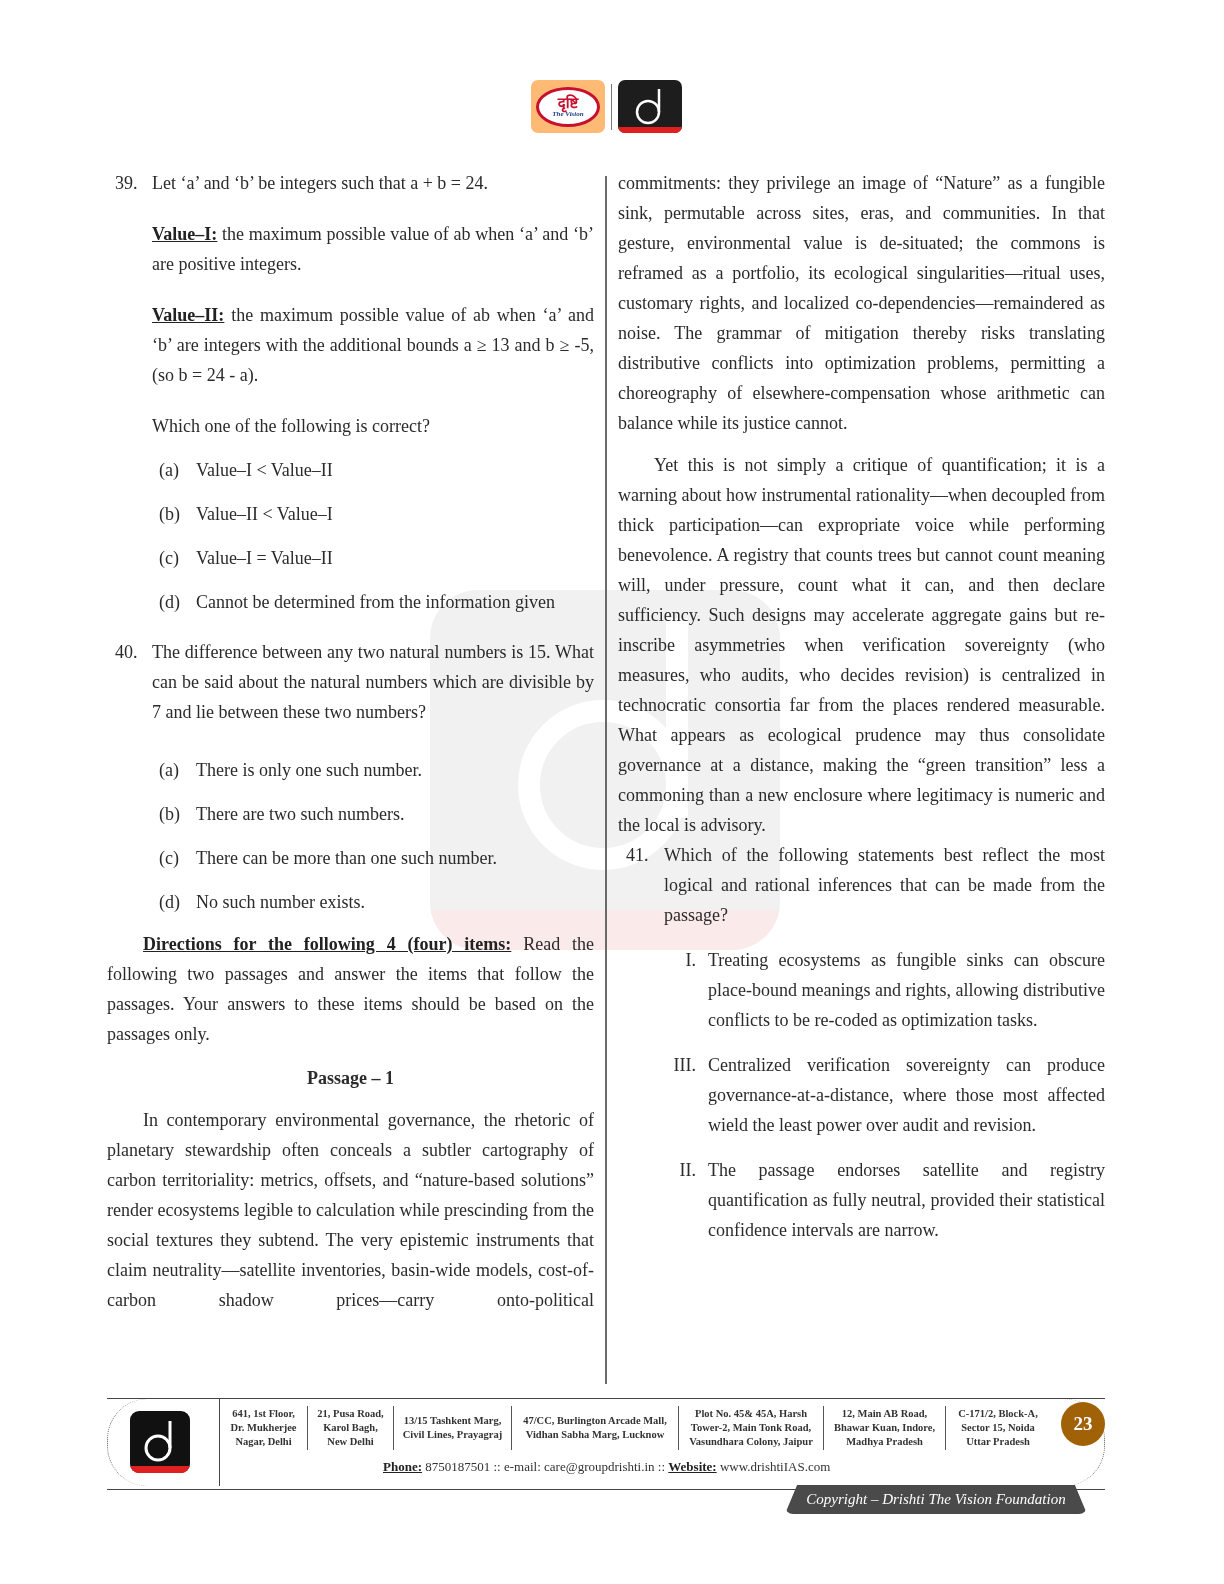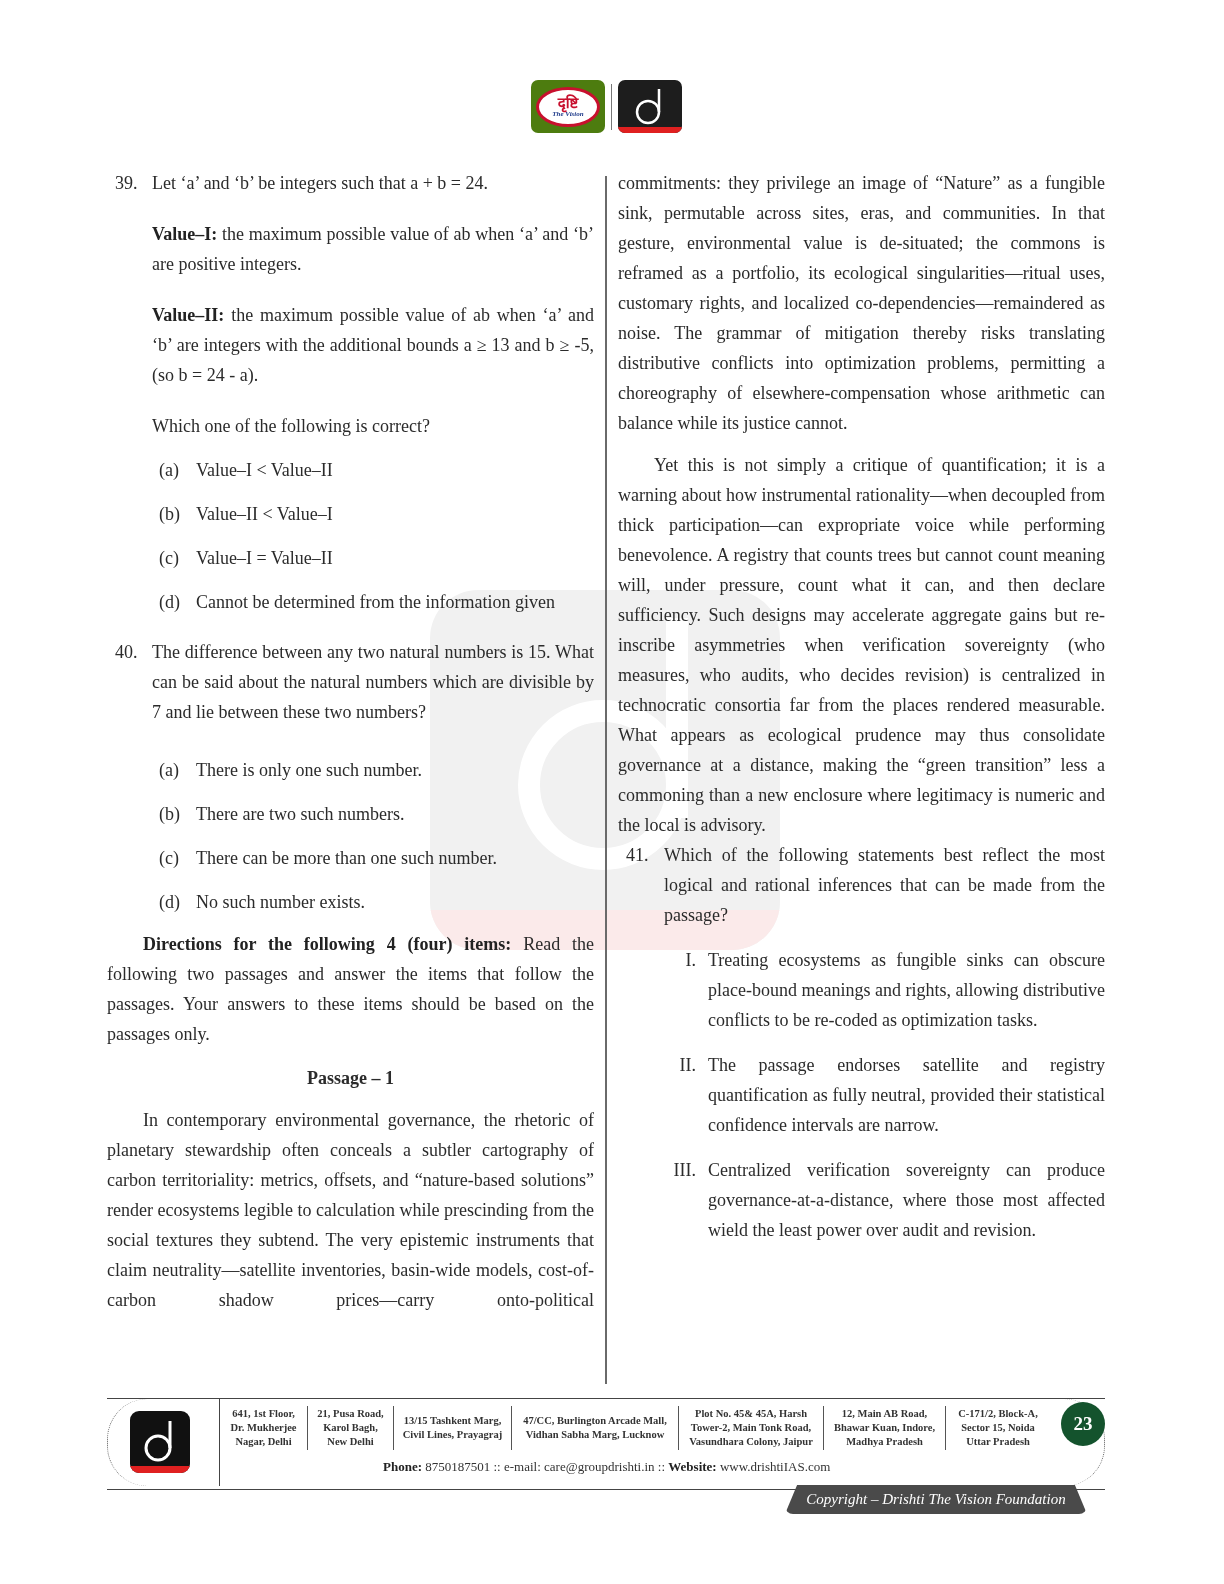--- a/index.html
+++ b/index.html
@@ -1,21 +1,21 @@
 <!DOCTYPE html>
 <html><head>
 <meta charset="utf-8">
 <style>
   * { box-sizing: border-box; margin: 0; padding: 0; }
   html, body { width: 1224px; height: 1584px; background: #ffffff; }
   body { position: relative; font-family: "Liberation Serif", "DejaVu Serif", serif; color: #2b2b2b; overflow: hidden; }
 
   
   .header-logos { position: absolute; top: 80px; left: 531px; display: flex; align-items: center; gap: 6px; }
-  .logo-drishti { width: 74px; height: 53px; background: #4d7c0f; border-radius: 7px; position: relative; display: flex; align-items: center; justify-content: center; }
+  .logo-drishti { width: 74px; height: 53px; background: #fdba74; border-radius: 7px; position: relative; display: flex; align-items: center; justify-content: center; }
   .logo-drishti .oval { width: 64px; height: 40px; border-radius: 50%; background: #ffffff; border: 3px solid #c8102e; display: flex; flex-direction: column; align-items: center; justify-content: center; }
   .logo-drishti .hindi { font-family: "DejaVu Sans", sans-serif; color: #c8102e; font-weight: bold; font-size: 15px; line-height: 15px; }
   .logo-drishti .tag { font-style: italic; color: #1e3a8a; font-size: 7px; line-height: 7px; font-weight: bold; }
   .logo-sep { width: 1px; height: 46px; background: #777; }
   .logo-d { width: 64px; height: 53px; background: #1d1d1d; border-radius: 7px; position: relative; overflow: hidden; }
   .logo-d .bar { position: absolute; left: 0; right: 0; bottom: 0; height: 6px; background: #e02020; }
   .logo-d svg { position: absolute; left: 16px; top: 7px; }
 
   
   .watermark { position: absolute; left: 430px; top: 590px; width: 350px; height: 360px; border-radius: 48px; background: #f1f1f1; overflow: hidden; z-index: 0; }
@@ -25,21 +25,21 @@
 
   
   .col { position: absolute; top: 168px; font-size: 18px; line-height: 30px; z-index: 1; }
   .col-left { left: 107px; width: 487px; }
   .col-right { left: 618px; width: 487px; }
   .col-divider { position: absolute; left: 605px; top: 176px; width: 2px; height: 1208px; background: #6a6a6a; z-index: 1; }
 
   .q { position: relative; padding-left: 45px; text-align: justify; }
   .q .qnum { position: absolute; left: 8px; top: 0; }
   .q p { margin-bottom: 21px; }
-  b { font-weight: bold; color: #222; }
+  b { font-weight: bold; color: #222; text-decoration: underline; }
   .opt { position: relative; padding-left: 44px; margin-bottom: 14px; text-align: justify; }
   .opt .olab { position: absolute; left: 7px; top: 0; }
 
   .directions { text-indent: 36px; text-align: justify; margin-bottom: 14px; }
   .passage-title { text-align: center; font-weight: bold; margin-bottom: 12px; }
   .para { text-indent: 36px; text-align: justify; }
   .para-plain { text-align: justify; }
   .para-gap { margin-bottom: 12px; }
 
   .q41 { position: relative; padding-left: 46px; text-align: justify; }
@@ -52,21 +52,21 @@
   .footer .curve-left { position: absolute; left: 0; top: 0; width: 60px; height: 87px; border-left: 1px dotted #555; border-top-left-radius: 40px; border-bottom-left-radius: 40px; }
   .footer .curve-right { position: absolute; right: 0; top: 0; width: 60px; height: 87px; border-right: 1px dotted #555; border-top-right-radius: 40px; border-bottom-right-radius: 40px; }
   .f-logo { position: absolute; left: 23px; top: 12px; width: 60px; height: 62px; background: #111; border-radius: 9px; overflow: hidden; }
   .f-logo .bar { position: absolute; left: 0; right: 0; bottom: 0; height: 7px; background: #e02020; }
   .f-logo svg { position: absolute; left: 14px; top: 6px; }
   .f-vline { position: absolute; left: 112px; top: 0; width: 1px; height: 87px; background: #444; }
   .addr-row { position: absolute; left: 113px; top: 7px; display: flex; height: 44px; }
   .addr { font-size: 10.5px; line-height: 14px; text-align: center; font-weight: bold; color: #333; padding: 0 6px; border-right: 1px solid #555; display: flex; align-items: center; }
   .addr:last-child { border-right: none; }
   .contact { position: absolute; left: 276px; top: 60px; font-size: 13px; color: #333; white-space: nowrap; }
-  .page-badge { position: absolute; right: 0; top: 3px; width: 44px; height: 44px; border-radius: 50%; background: #14532d; color: #fff; font-weight: bold; font-size: 19px; display: flex; align-items: center; justify-content: center; }
+  .page-badge { position: absolute; right: 0; top: 3px; width: 44px; height: 44px; border-radius: 50%; background: #a16207; color: #fff; font-weight: bold; font-size: 19px; display: flex; align-items: center; justify-content: center; }
   .copyright { position: absolute; left: 785px; top: 1485px; width: 302px; height: 29px; background: #4a4a4a; color: #fff; font-style: italic; font-size: 15px; display: flex; align-items: center; justify-content: center; border-radius: 0 0 8px 8px; clip-path: polygon(4% 0, 96% 0, 100% 100%, 0 100%); }
 </style>
 </head>
 <body>
 
 <div class="header-logos">
   <div class="logo-drishti">
     <div class="oval">
       <span class="hindi">दृष्टि</span>
       <span class="tag">The Vision</span>
@@ -122,22 +122,22 @@
 
 <div class="col col-right">
   <p class="para-plain para-gap">commitments: they privilege an image of “Nature” as a fungible sink, permutable across sites, eras, and communities. In that gesture, environmental value is de-situated; the commons is reframed as a portfolio, its ecological singularities—ritual uses, customary rights, and localized co-dependencies—remaindered as noise. The grammar of mitigation thereby risks translating distributive conflicts into optimization problems, permitting a choreography of elsewhere-compensation whose arithmetic can balance while its justice cannot.</p>
   <p class="para">Yet this is not simply a critique of quantification; it is a warning about how instrumental rationality—when decoupled from thick participation—can expropriate voice while performing benevolence. A registry that counts trees but cannot count meaning will, under pressure, count what it can, and then declare sufficiency. Such designs may accelerate aggregate gains but re-inscribe asymmetries when verification sovereignty (who measures, who audits, who decides revision) is centralized in technocratic consortia far from the places rendered measurable. What appears as ecological prudence may thus consolidate governance at a distance, making the “green transition” less a commoning than a new enclosure where legitimacy is numeric and the local is advisory.</p>
 
   <div class="q41">
     <span class="qnum">41.</span>
     <p>Which of the following statements best reflect the most logical and rational inferences that can be made from the passage?</p>
   </div>
   <div class="rom"><span class="rlab">I.</span><span>Treating ecosystems as fungible sinks can obscure place-bound meanings and rights, allowing distributive conflicts to be re-coded as optimization tasks.</span></div>
+  <div class="rom"><span class="rlab">III.</span><span>Centralized verification sovereignty can produce governance-at-a-distance, where those most affected wield the least power over audit and revision.</span></div>
   <div class="rom"><span class="rlab">II.</span><span>The passage endorses satellite and registry quantification as fully neutral, provided their statistical confidence intervals are narrow.</span></div>
-  <div class="rom"><span class="rlab">III.</span><span>Centralized verification sovereignty can produce governance-at-a-distance, where those most affected wield the least power over audit and revision.</span></div>
 </div>
 
 <div class="footer">
   <div class="curve-left"></div>
   <div class="curve-right"></div>
   <div class="f-logo">
     <svg width="34" height="48" viewBox="0 0 34 48">
       <circle cx="14" cy="31" r="12" fill="none" stroke="#fff" stroke-width="3"></circle>
       <line x1="26" y1="4" x2="26" y2="31" stroke="#fff" stroke-width="3"></line>
     </svg>

